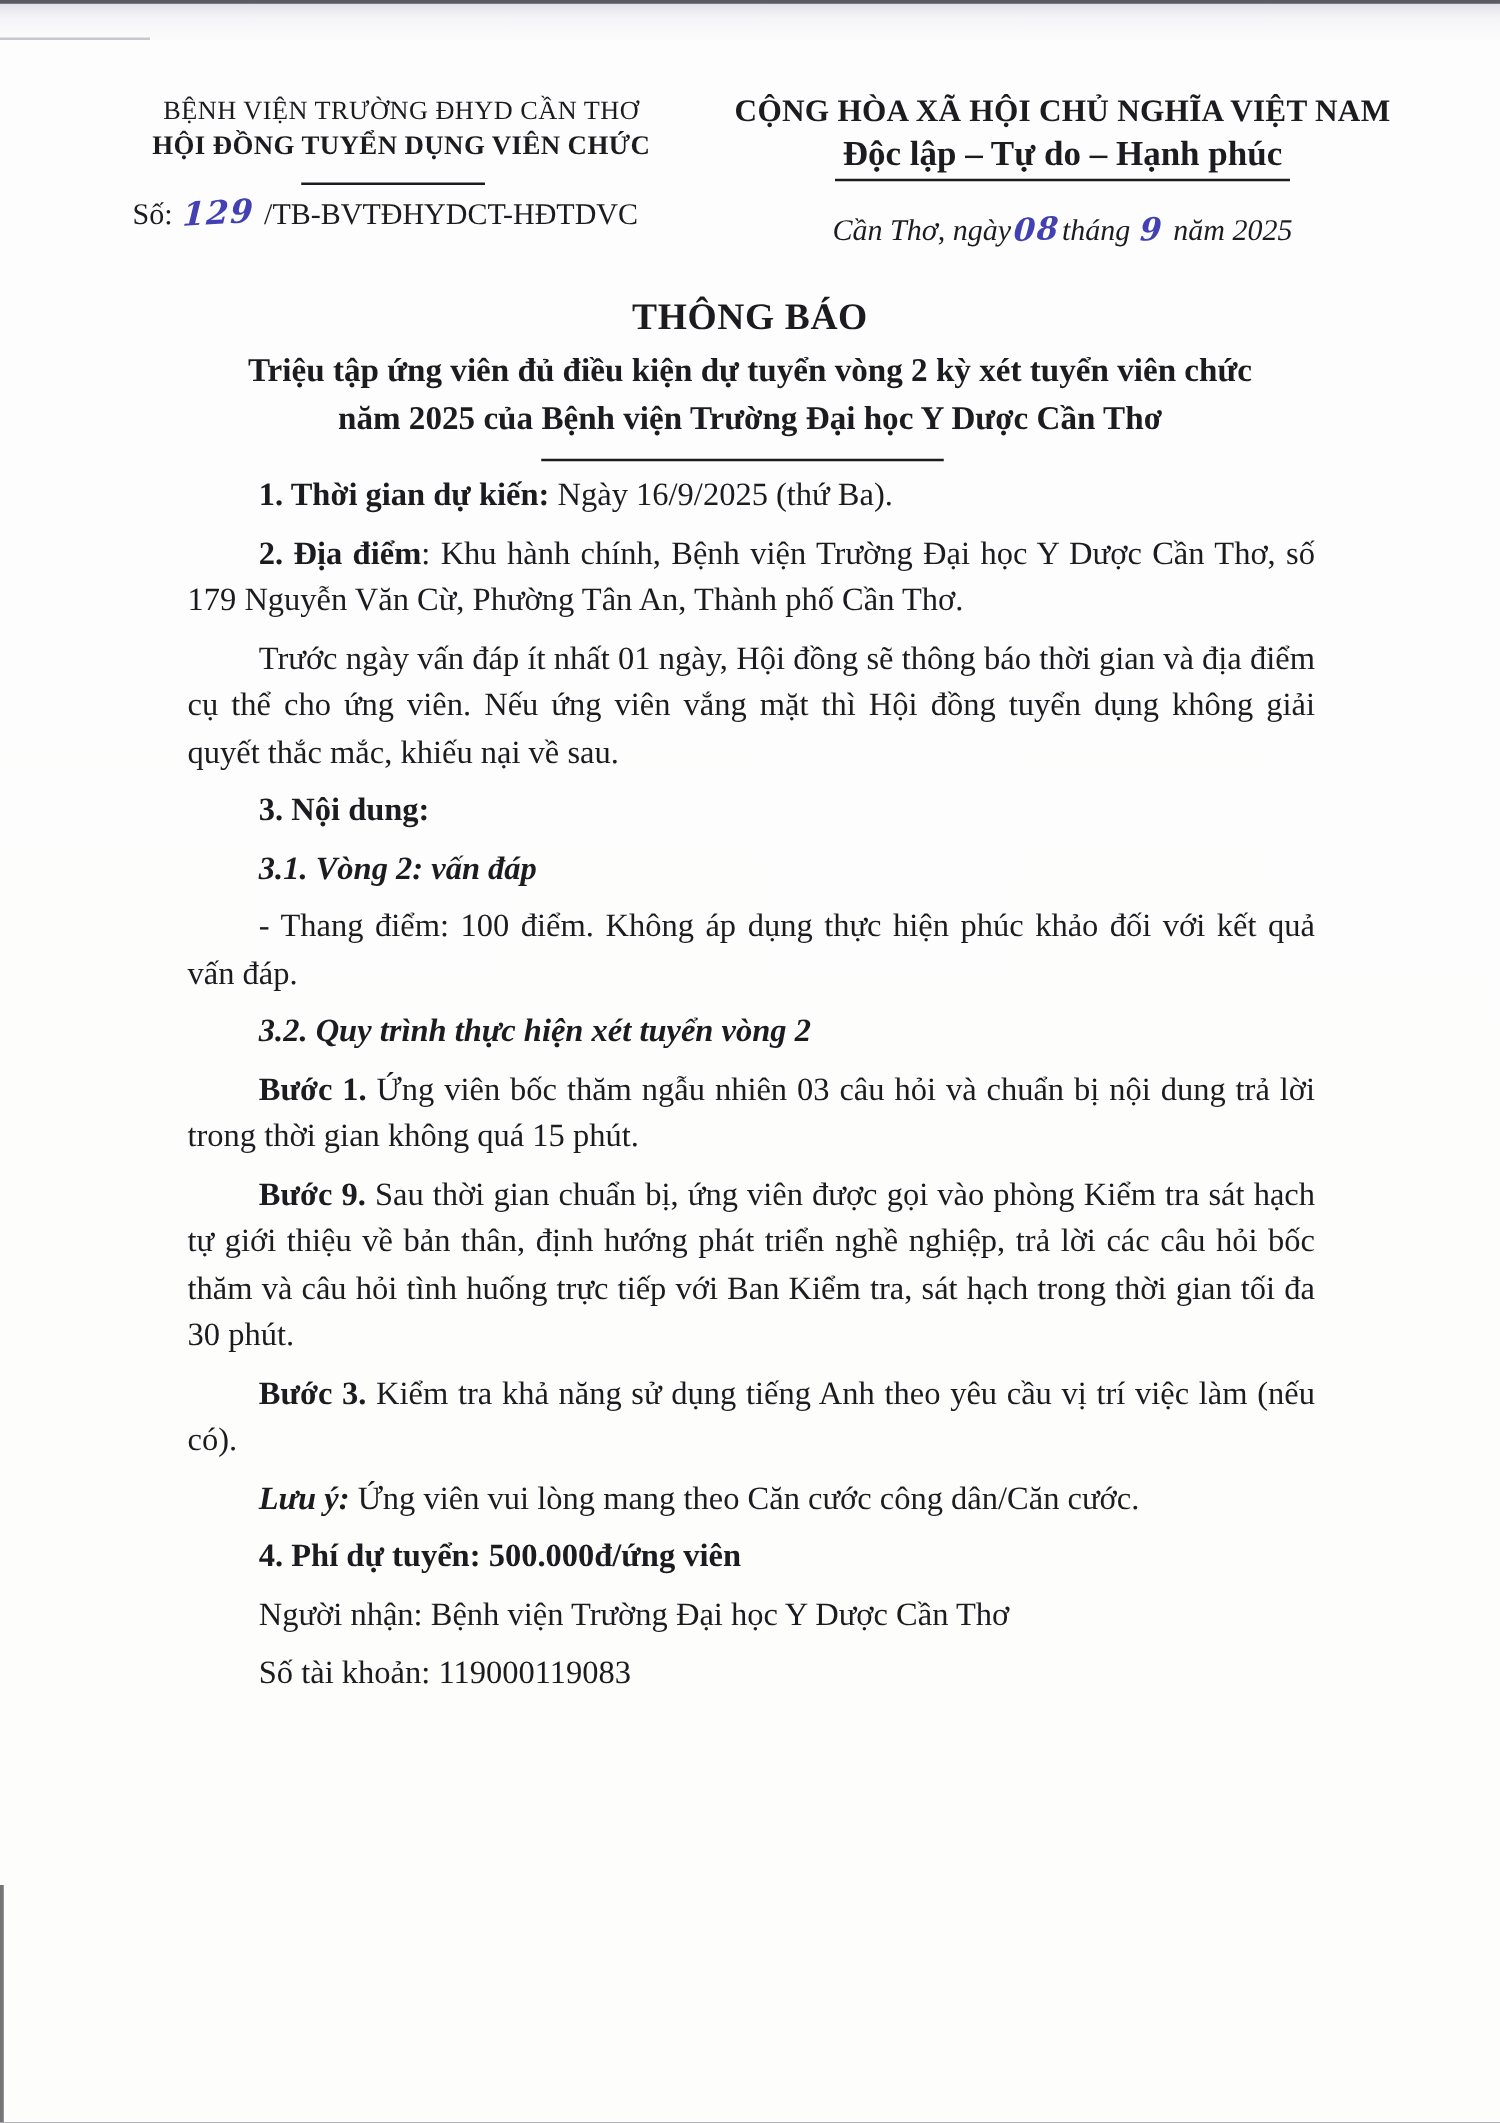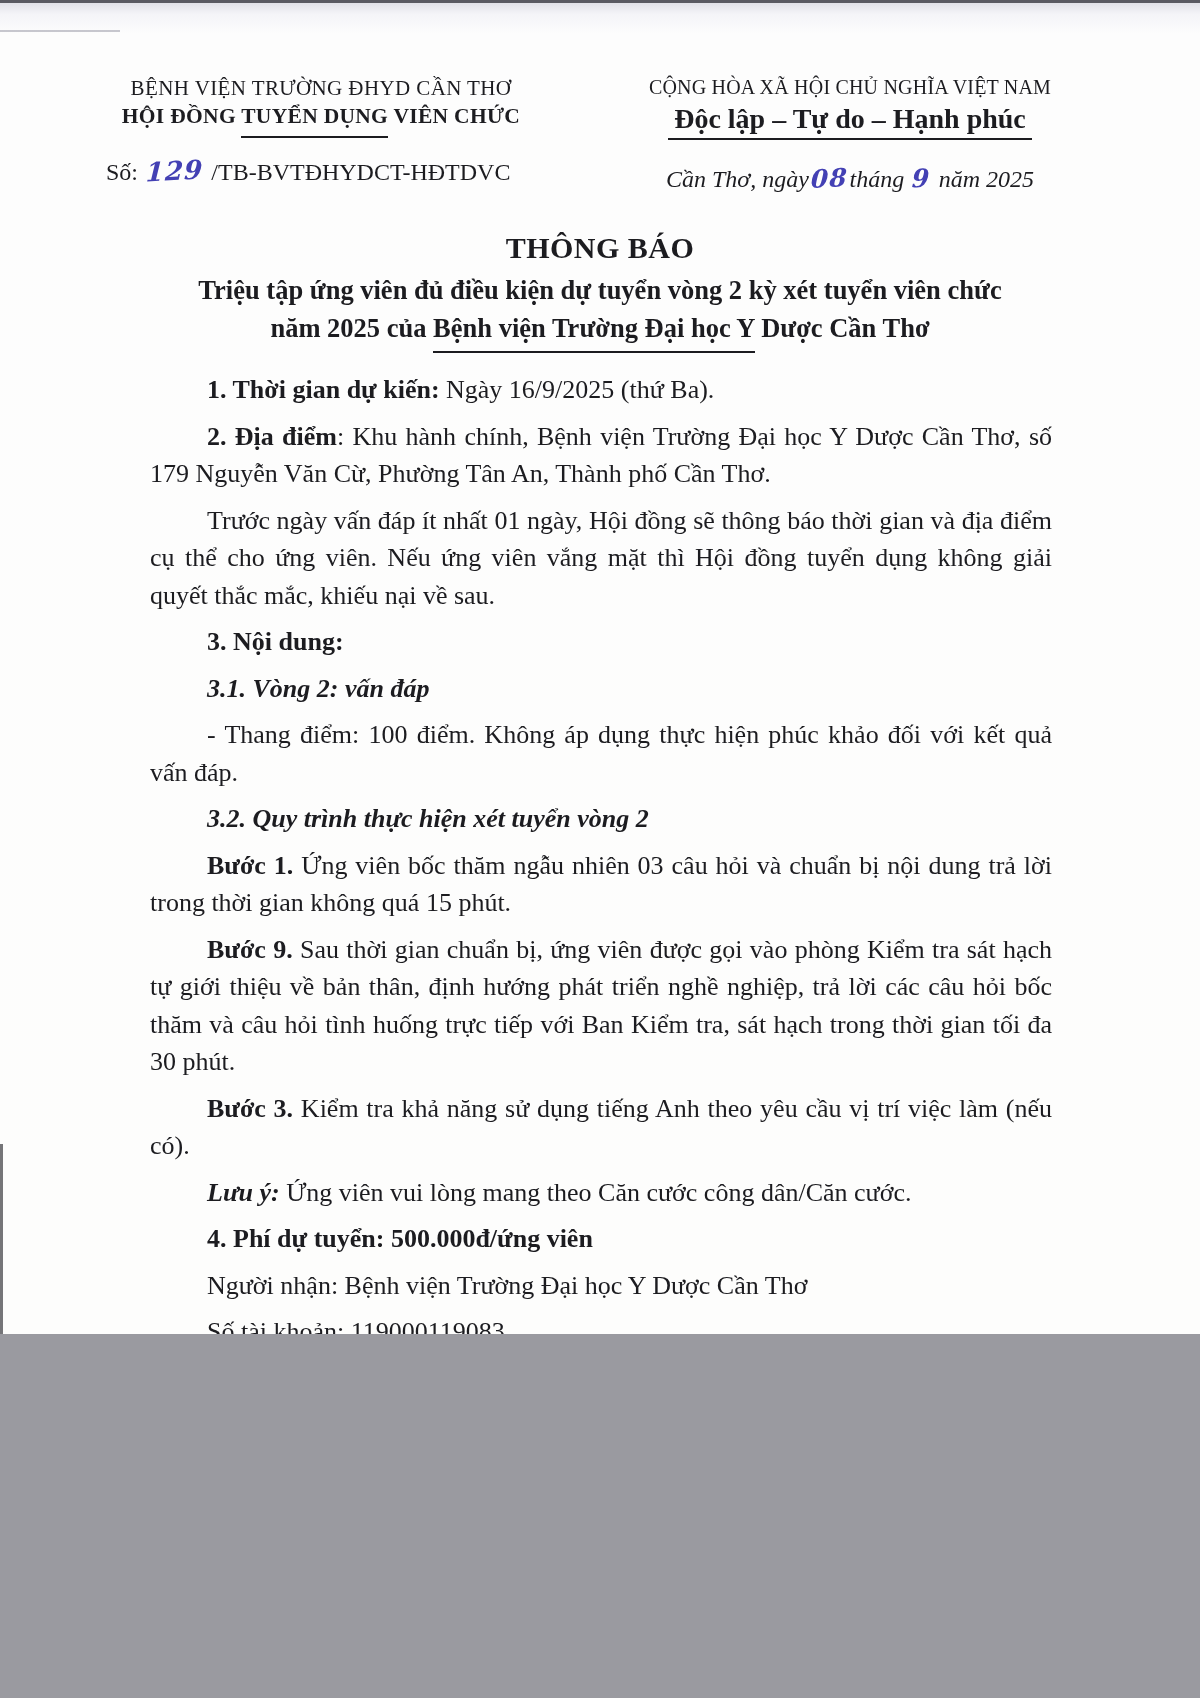--- a/index.html
+++ b/index.html
@@ -1,38 +1,38 @@
 <!DOCTYPE html>
 <html lang="vi"><head>
 <meta charset="utf-8">
 <style>
   html,body{margin:0;padding:0;background:#9a9aa0;}
   .page{
     position:relative;
-    width:1200px;height:1334px;
+    width:1200px;height:1698px;
     margin:0 auto;
     background:
       linear-gradient(180deg,#dcdce4 0px,#f4f4f8 14px,#fdfdfd 34px,#fdfdfc 100%);
     font-family:"Liberation Serif","DejaVu Serif",serif;
     color:#1c1c20;
     overflow:hidden;
   }
   .edge-top{position:absolute;top:0;left:0;right:0;height:3px;background:#43434b;opacity:.85;}
   .edge-left{position:absolute;left:0;bottom:0;width:3px;height:190px;background:#3a3a40;opacity:.7;}
   .smudge{position:absolute;top:30px;left:0;width:120px;height:2px;background:#b9b9c2;opacity:.8;}
 
   header.hdr{display:flex;padding:76px 46px 0 96px;}
   .hdr-left{width:450px;text-align:center;}
   .hdr-right{flex:1;text-align:center;}
   .org1{font-size:21px;letter-spacing:.4px;}
   .org2{font-size:21.5px;font-weight:bold;margin-top:3px;letter-spacing:.3px;}
-  .nat1{font-size:20px;font-weight:normal;letter-spacing:.2px;}
+  .nat1{font-size:25px;font-weight:bold;letter-spacing:.2px;}
   .nat2{font-size:28px;font-weight:bold;margin-top:4px;display:inline-block;
         border-bottom:2px solid #1c1c20;padding:0 6px 3px 6px;}
-  .u{border-bottom:2px solid #1c1c20;padding-bottom:8px;}
+  .u{border-bottom:2px solid #1c1c20;padding-bottom:18px;}
   .so{margin-top:27px;text-align:left;font-size:24px;padding-left:10px;white-space:nowrap;}
   .dateline{margin-top:24px;font-size:24px;font-style:italic;white-space:nowrap;}
   .hand{
     font-family:"DejaVu Serif",serif;
     color:#4340b4;font-style:italic;font-weight:600;
     display:inline-block;transform:rotate(-3deg) skewX(-6deg);
     letter-spacing:1px;padding:0 2px;
   }
   .so .hand{font-size:26px;}
   .dateline .hand{font-size:25px;}

